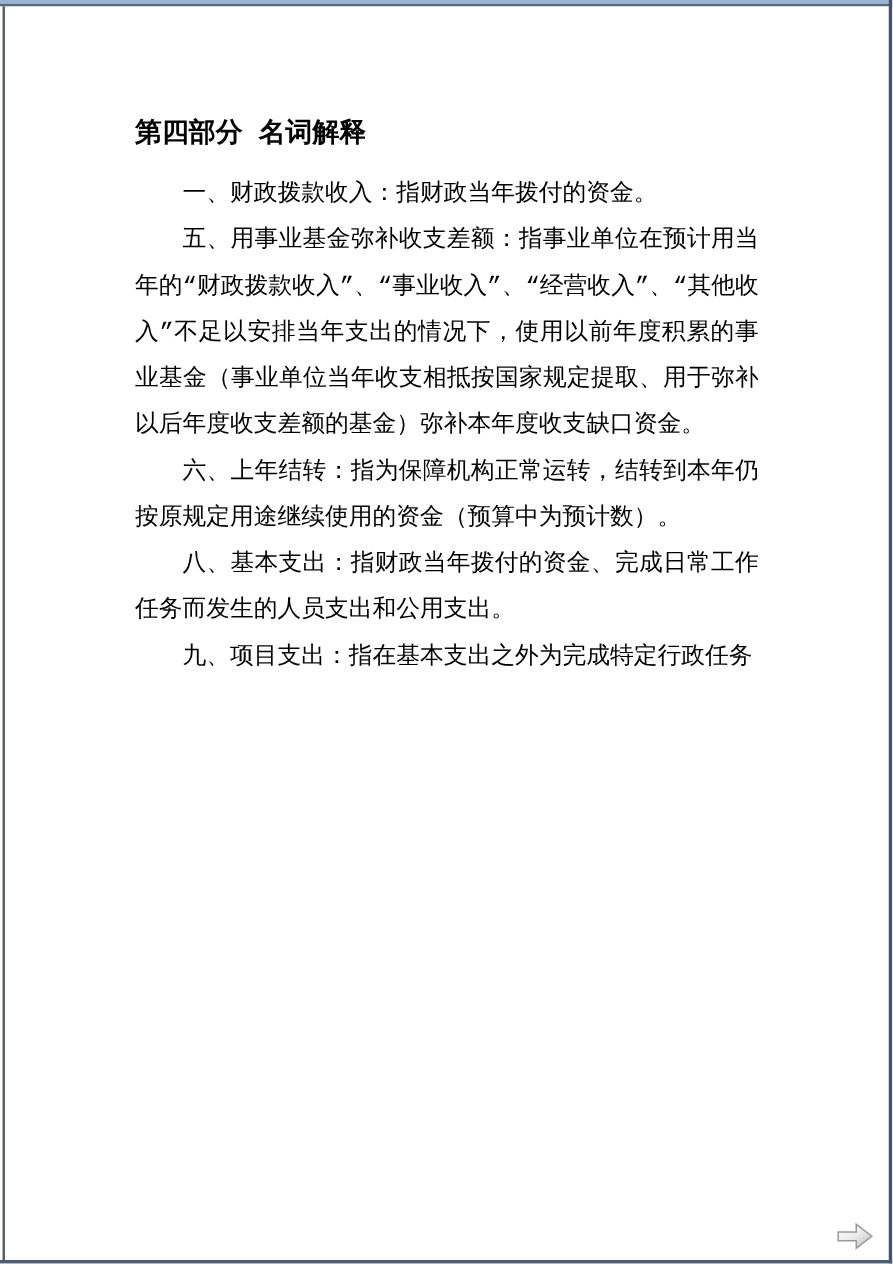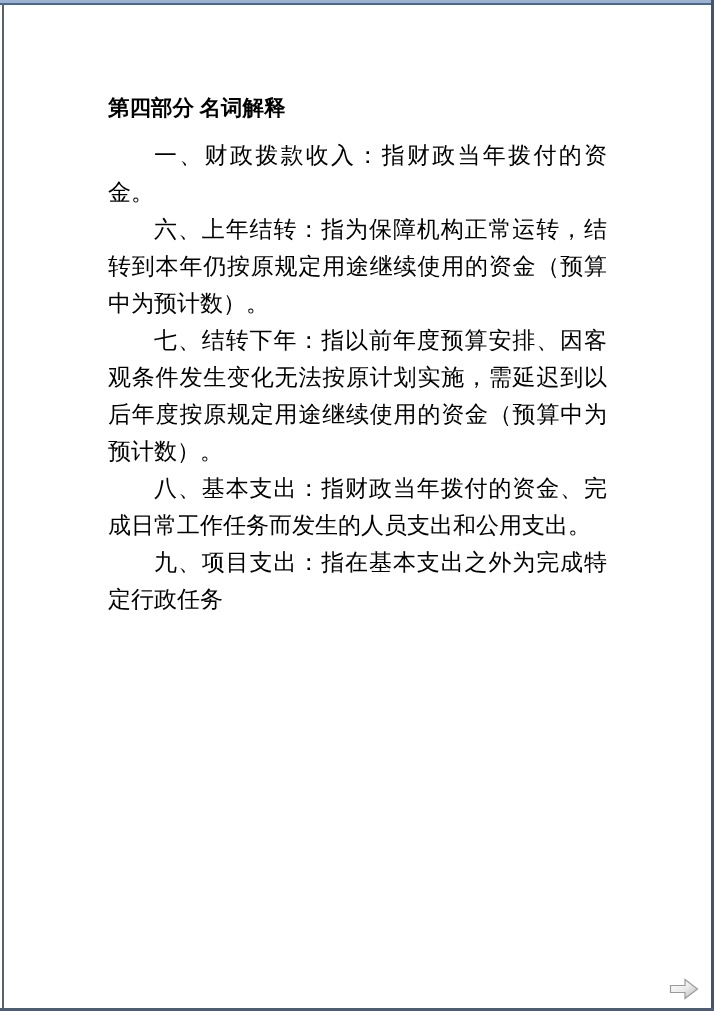--- a/index.html
+++ b/index.html
@@ -6,21 +6,21 @@
     margin: 0;
     padding: 0;
     background: #ffffff;
   }
   .page {
     position: relative;
     width: 714px;
     height: 1011px;
     background: #ffffff;
     overflow: hidden;
-    font-family: Liberation Serif, serif;
+    font-family: Liberation Mono, monospace;
     color: #000000;
   }
   
   .edge { position: absolute; }
   .edge-top-light { top: 0; left: 0; right: 0; height: 3px; }
   .edge-top-dark  { top: 3px; left: 0; right: 0; height: 2px; }
   .edge-right     { top: 0; right: 0; bottom: 0; width: 3px; }
   .edge-bottom    { left: 0; right: 0; bottom: 0; height: 3px; }
   .edge-left      { top: 5px; left: 2px; bottom: 3px; width: 2px; }
 
@@ -31,21 +31,21 @@
     width: 499px;
   }
   .section-title {
     font-size: 21.5px;
     font-weight: bold;
     line-height: 24px;
     margin: 0 0 17px 0;
     white-space: nowrap;
   }
   .para {
-    font-size: 23px;
+    font-size: 19px;
     line-height: 37px;
     margin: 0;
     text-indent: 2em;
     text-align: justify;
     text-justify: inter-ideograph;
     letter-spacing: 0;
   }
   .next-arrow {
     position: absolute;
     left: 669px;
@@ -63,22 +63,22 @@
   <div class="edge edge-top-light" style="background: rgb(156, 178, 211);"></div>
   <div class="edge edge-top-dark" style="background: rgb(85, 103, 126);"></div>
   <div class="edge edge-right" style="background: rgb(68, 85, 107);"></div>
   <div class="edge edge-bottom" style="background: rgb(77, 94, 116);"></div>
   <div class="edge edge-left" style="background: rgb(91, 97, 102);"></div>
 
   <div class="content">
     <h1 class="section-title">第四部分 名词解释</h1>
     <div>
         <p class="para">一、财政拨款收入：指财政当年拨付的资金。</p>
+        <p class="para">五、用事业基金弥补收支差额：指事业单位在预计用当年的“财政拨款收入”、“事业收入”、“经营收入”、“其他收入”不足以安排当年支出的情况下，使用以前年度积累的事业基金（事业单位当年收支相抵按国家规定提取、用于弥补以后年度收支差额的基金）弥补本年度收支缺口资金。</p>
         <p class="para">六、上年结转：指为保障机构正常运转，结转到本年仍按原规定用途继续使用的资金（预算中为预计数）。</p>
-        <p class="para">七、结转下年：指以前年度预算安排、因客观条件发生变化无法按原计划实施，需延迟到以后年度按原规定用途继续使用的资金（预算中为预计数）。</p>
         <p class="para">八、基本支出：指财政当年拨付的资金、完成日常工作任务而发生的人员支出和公用支出。</p>
         <p class="para">九、项目支出：指在基本支出之外为完成特定行政任务</p>
       </div>
   </div>
 
   <div class="next-arrow" title="">
     <svg width="30" height="24" viewBox="0 0 30 24" aria-hidden="true">
       <defs>
         <linearGradient id="arrowGrad" x1="0" y1="0" x2="1" y2="1">
           <stop offset="0" stop-color="#ffffff"></stop>

